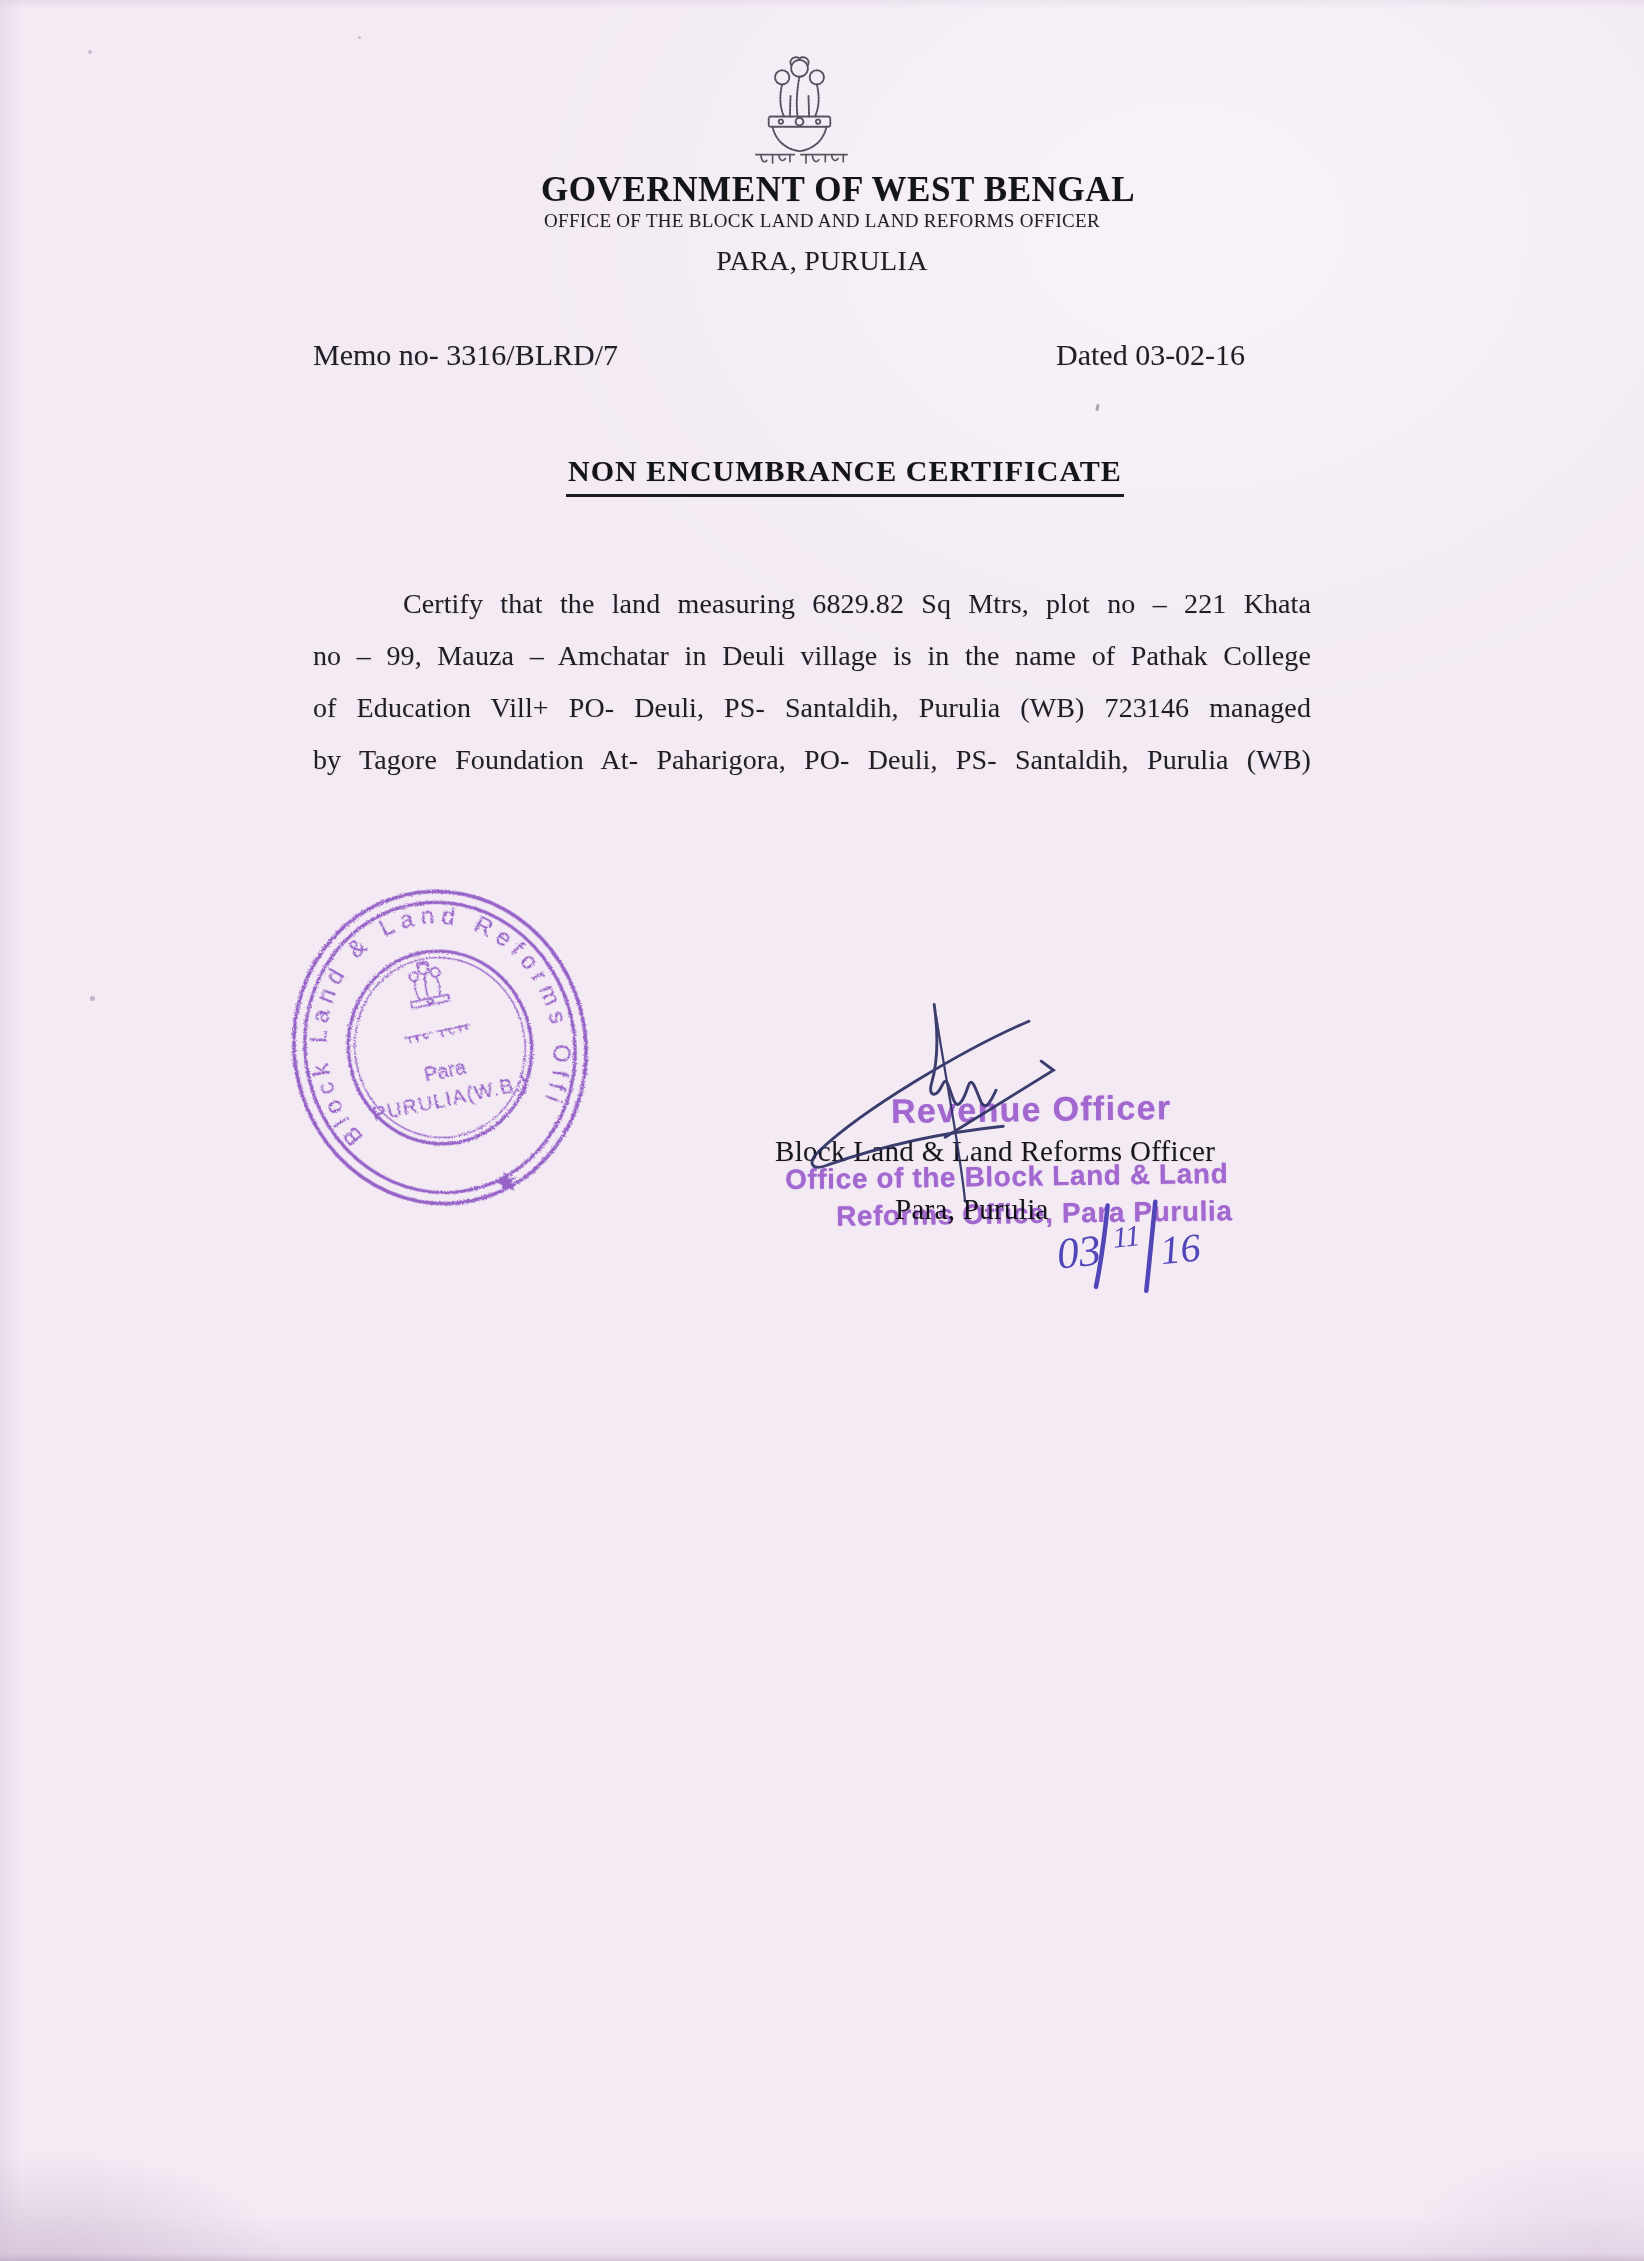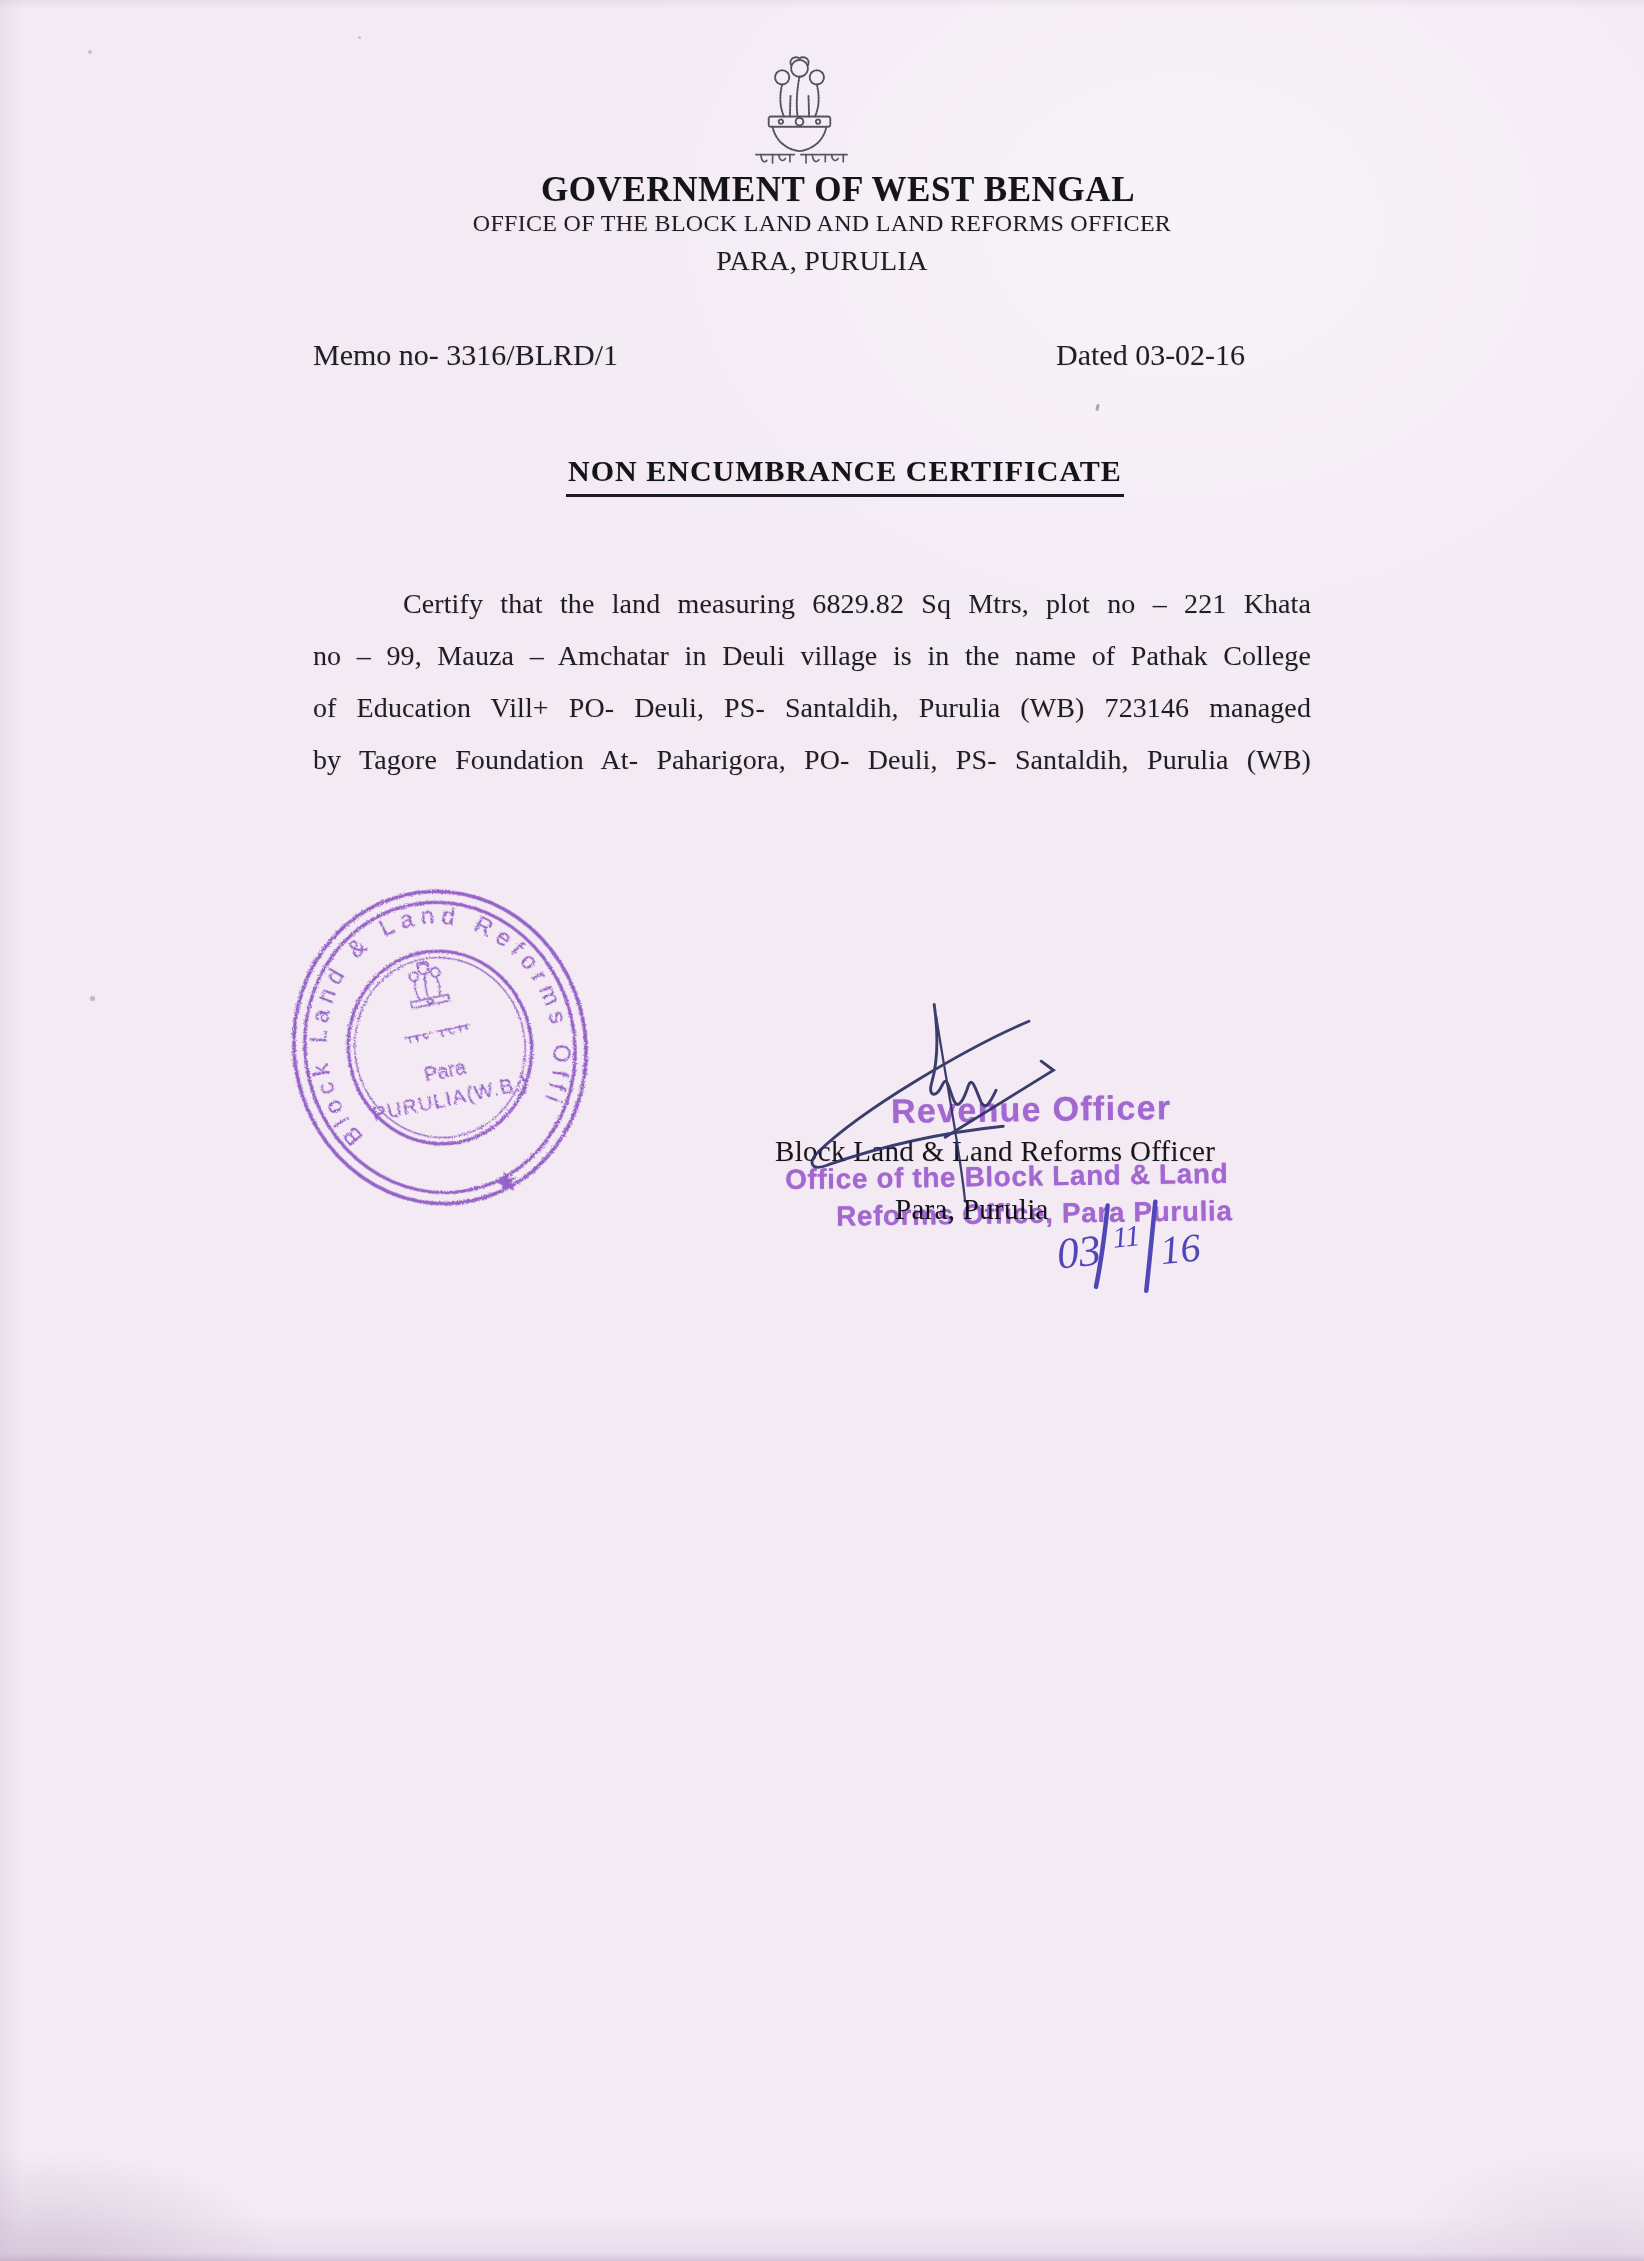--- a/index.html
+++ b/index.html
@@ -13,21 +13,21 @@
       linear-gradient(to bottom, rgba(210,195,215,.35) 0px, rgba(244,235,245,0) 9px),
       linear-gradient(to right, rgba(196,176,206,.22) 0px, rgba(244,235,245,0) 22px),
       linear-gradient(to top, rgba(176,150,184,.45) 0px, rgba(214,196,220,.35) 7.7px, rgba(244,235,245,0) 45px),
       radial-gradient(335px 155px at 3% 100%, rgba(130,100,140,.25), rgba(130,100,140,0) 70%),
       radial-gradient(271px 129px at 97% 99%, rgba(150,120,160,.12), rgba(150,120,160,0) 70%),
       #f3eaf4;
   }
   .abs{position:absolute;}
   .serifline{color:#1f1e26;text-shadow:0.8px 0.8px 0 rgba(186,168,96,.14), -0.5px 0 0 rgba(120,120,200,.10);}
   .gov-line{top:170px;left:16px;width:100%;text-align:center;font-weight:bold;font-size:35px;letter-spacing:0.6px;color:#14141b;}
-  .office-line{top:210px;left:0;width:100%;text-align:center;font-size:24px;letter-spacing:0.3px;}
+  .office-line{top:210px;left:0;width:100%;text-align:center;font-size:19px;letter-spacing:0.3px;}
   .place-line{top:245px;left:0;width:100%;text-align:center;font-size:28px;letter-spacing:0.3px;}
   .memo-left{top:338px;left:313px;font-size:30px;}
   .memo-right{top:338px;left:1056px;font-size:30px;}
   .title-wrap{top:454px;left:0;width:100%;text-align:center;padding-left:23px;}
   .title-inner{display:inline-block;font-weight:bold;font-size:30px;letter-spacing:1px;color:#14141b;border-bottom:3.9px solid #1a1a22;padding:0 1.9px 5.8px 1.9px;}
   .body-block{top:578px;left:313px;width:998px;font-size:28px;line-height:52px;letter-spacing:0.1px;word-spacing:1.3px;}
   .body-line{width:100%;}
   .jl{text-align:justify;text-align-last:justify;}
   .indent{text-indent:90px;}
   .stamp-svg{left:286px;top:881px;width:308px;height:333px;mix-blend-mode:multiply;}
@@ -77,21 +77,21 @@
       <path d="M112,4 V15"></path>
       <path d="M122,4 C122,13 128,16 132,10"></path>
       <path d="M140,4 V15"></path>
     </g>
   </svg>
 
   <div class="abs serifline gov-line">GOVERNMENT OF WEST BENGAL</div>
   <div class="abs serifline office-line">OFFICE OF THE BLOCK LAND AND LAND REFORMS OFFICER</div>
   <div class="abs serifline place-line">PARA, PURULIA</div>
 
-  <div class="abs serifline memo-left">Memo no-  3316/BLRD/1</div>
+  <div class="abs serifline memo-left">Memo no-  3316/BLRD/7</div>
   <div class="abs serifline memo-right">Dated 03-02-16</div>
 
   <div class="abs title-wrap">
     <span class="title-inner serifline">NON ENCUMBRANCE CERTIFICATE</span>
   </div>
 
   <div class="abs serifline body-block">
     <div class="body-line jl indent">Certify that the land measuring 6829.82 Sq Mtrs, plot no – 221 Khata</div>
     <div class="body-line jl">no – 99, Mauza – Amchatar in Deuli village is  in the name of Pathak College</div>
     <div class="body-line jl">of  Education Vill+ PO- Deuli, PS- Santaldih, Purulia (WB) 723146 managed</div>

